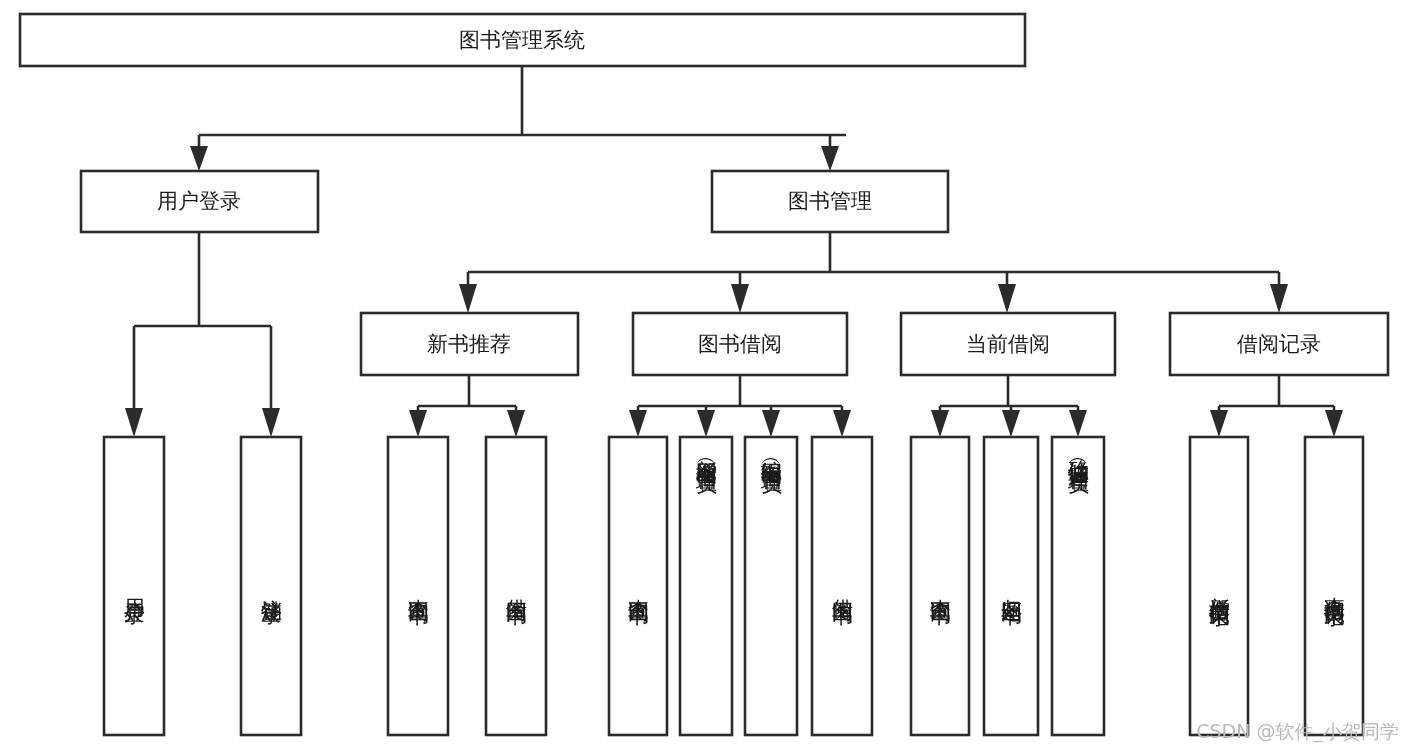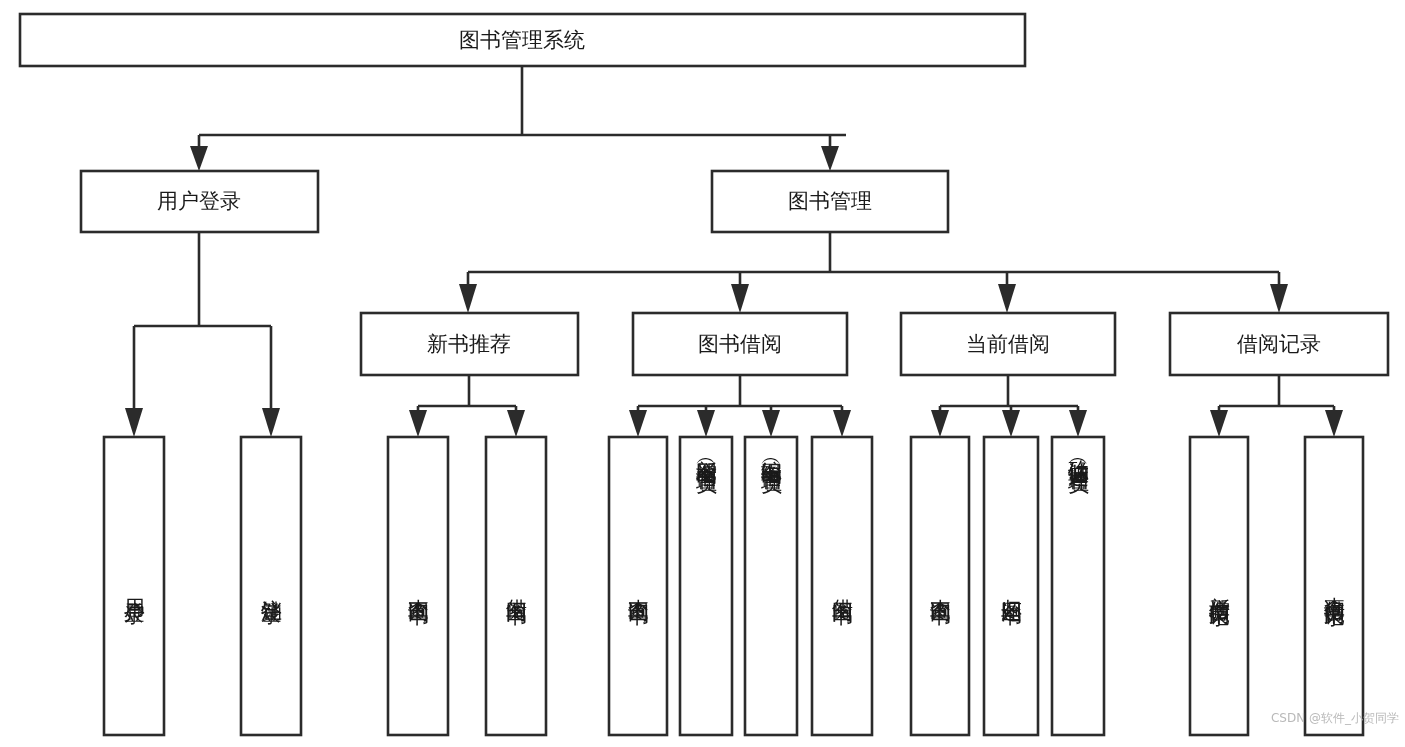--- a/index.html
+++ b/index.html
@@ -66,23 +66,23 @@
   .leaf-text-wrap {
     position: absolute;
     display: flex;
     align-items: center;
     justify-content: center;
     pointer-events: none;
   }
   .watermark {
     position: absolute;
     right: 6px;
-    bottom: 20px;
-    font-family: "DejaVu Sans", "Liberation Sans", sans-serif;
-    font-size: 12px;
+    bottom: 2px;
+    font-family: "DejaVu Sans", "Liberation Sans", sans-serif;
+    font-size: 19px;
     color: #b9b9b9;
     white-space: nowrap;
     user-select: none;
   }
 </style>
 </head>
 <body>
 
 <div id="diagram-root">
 

